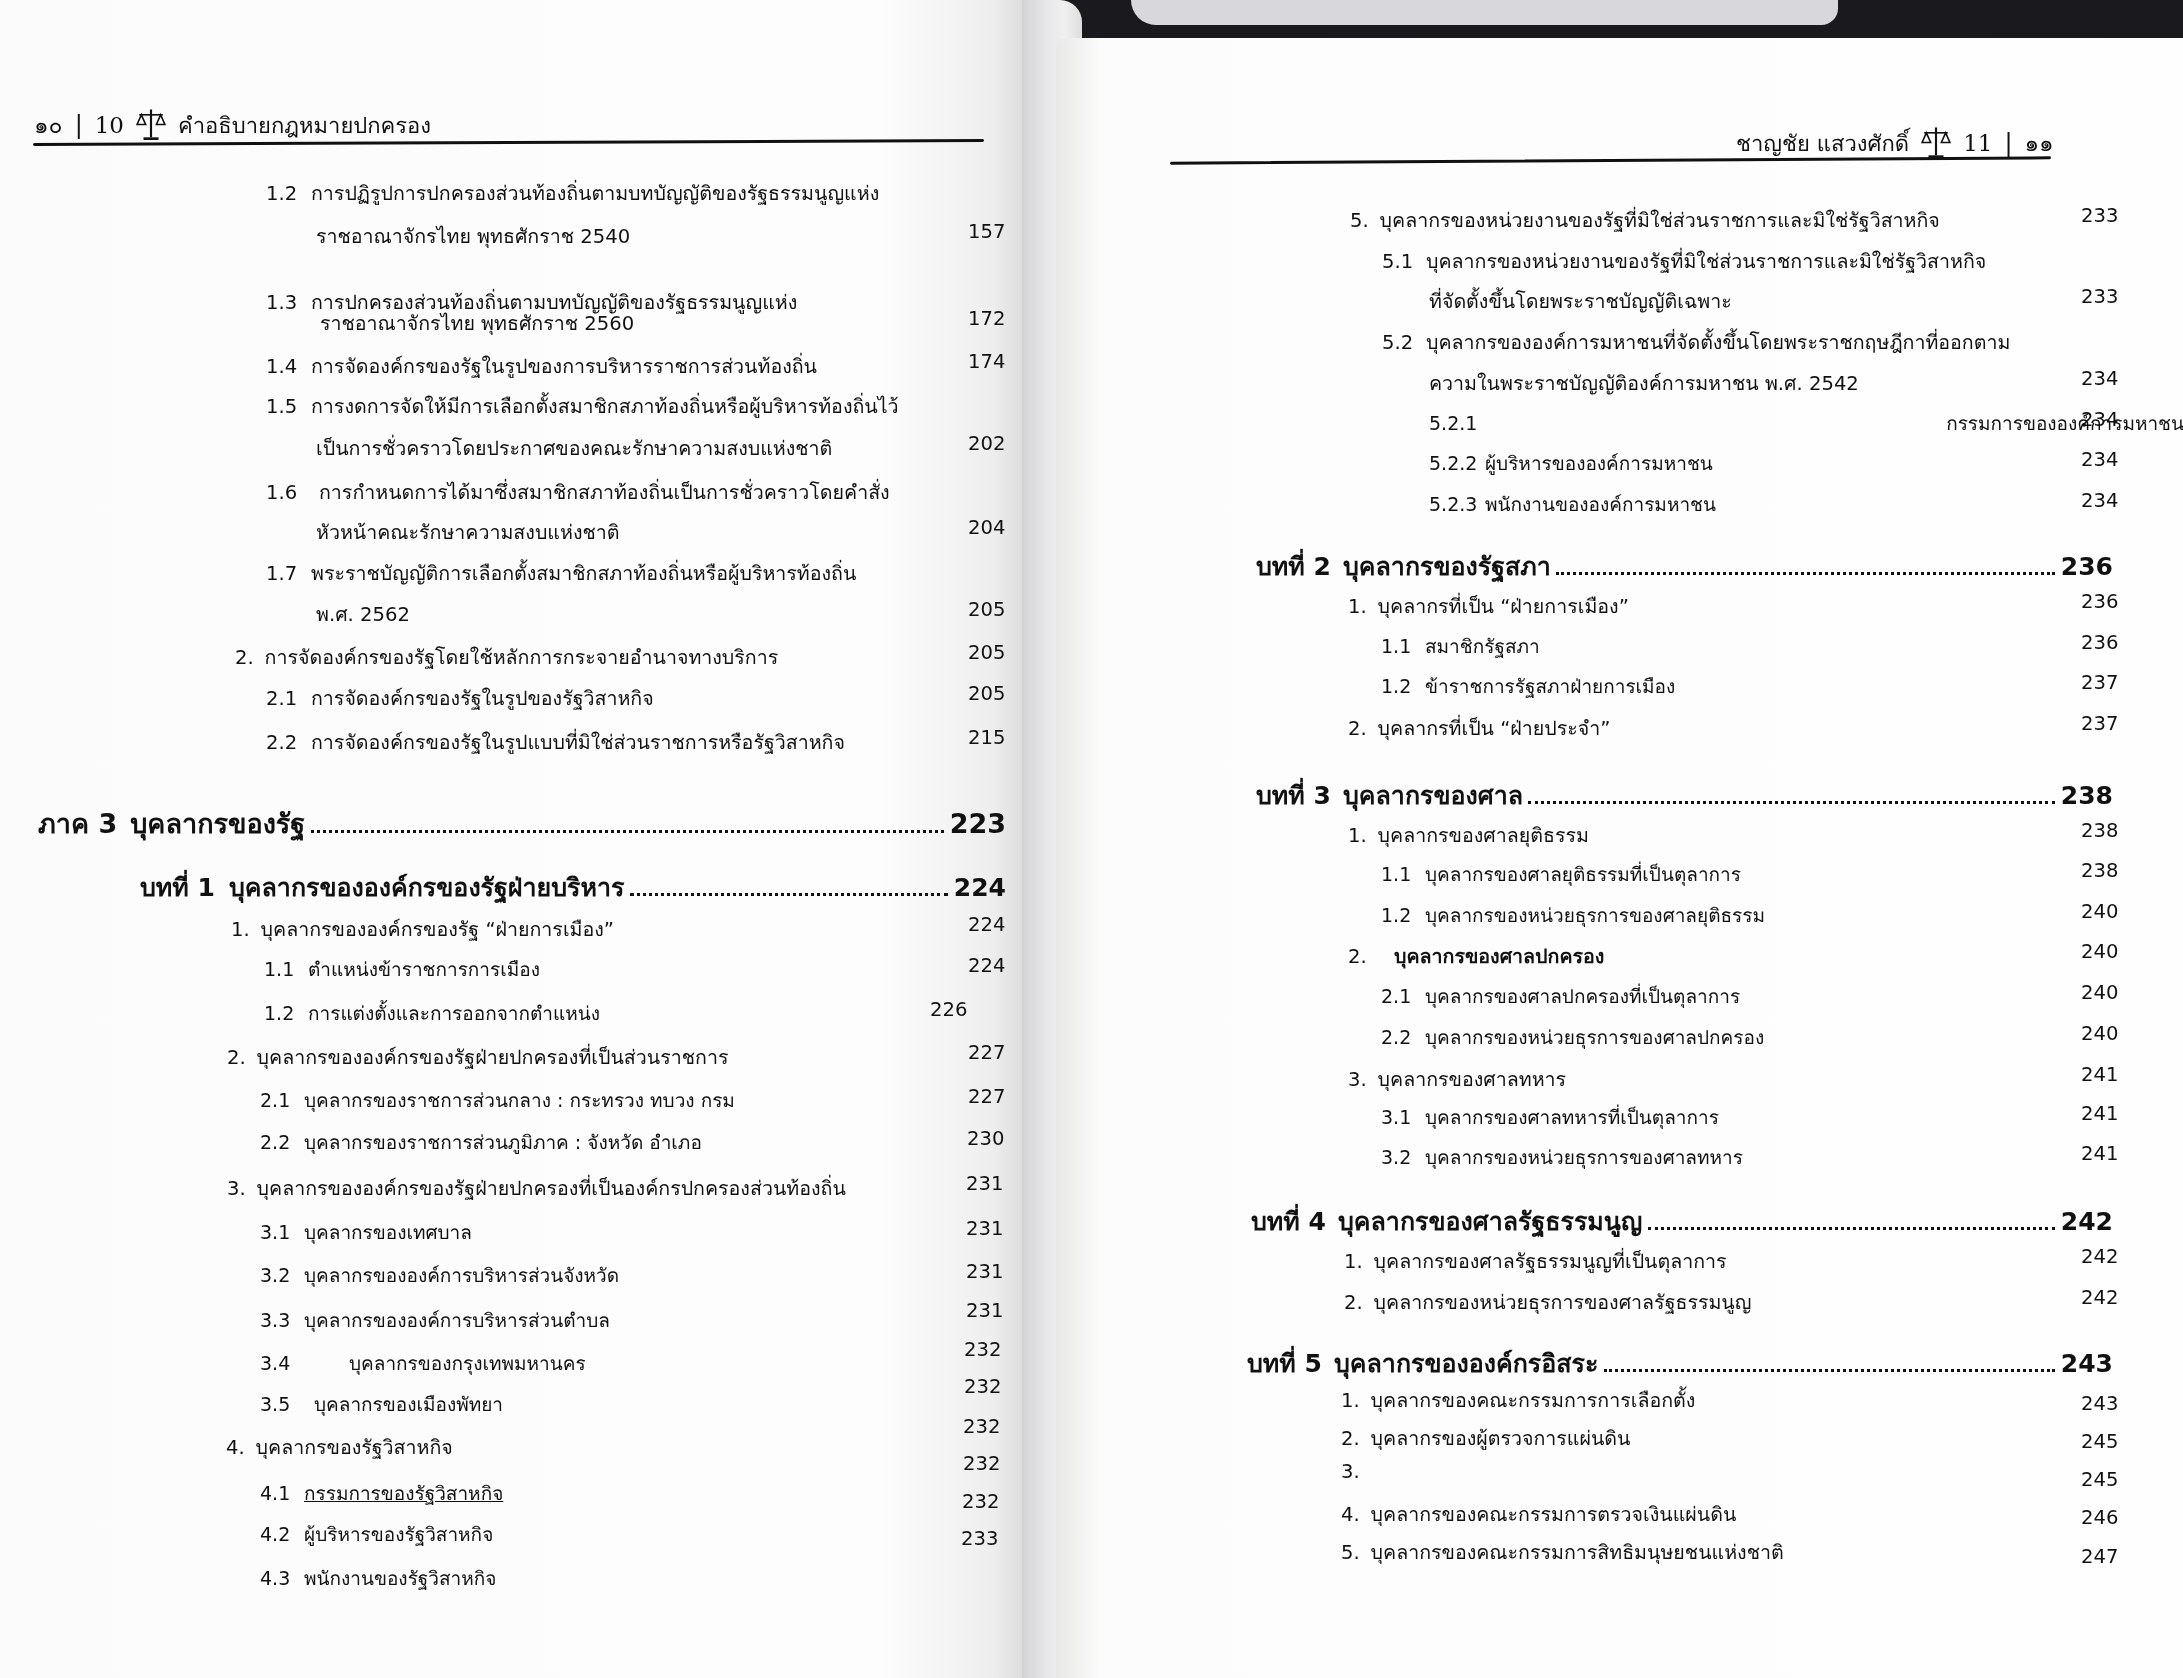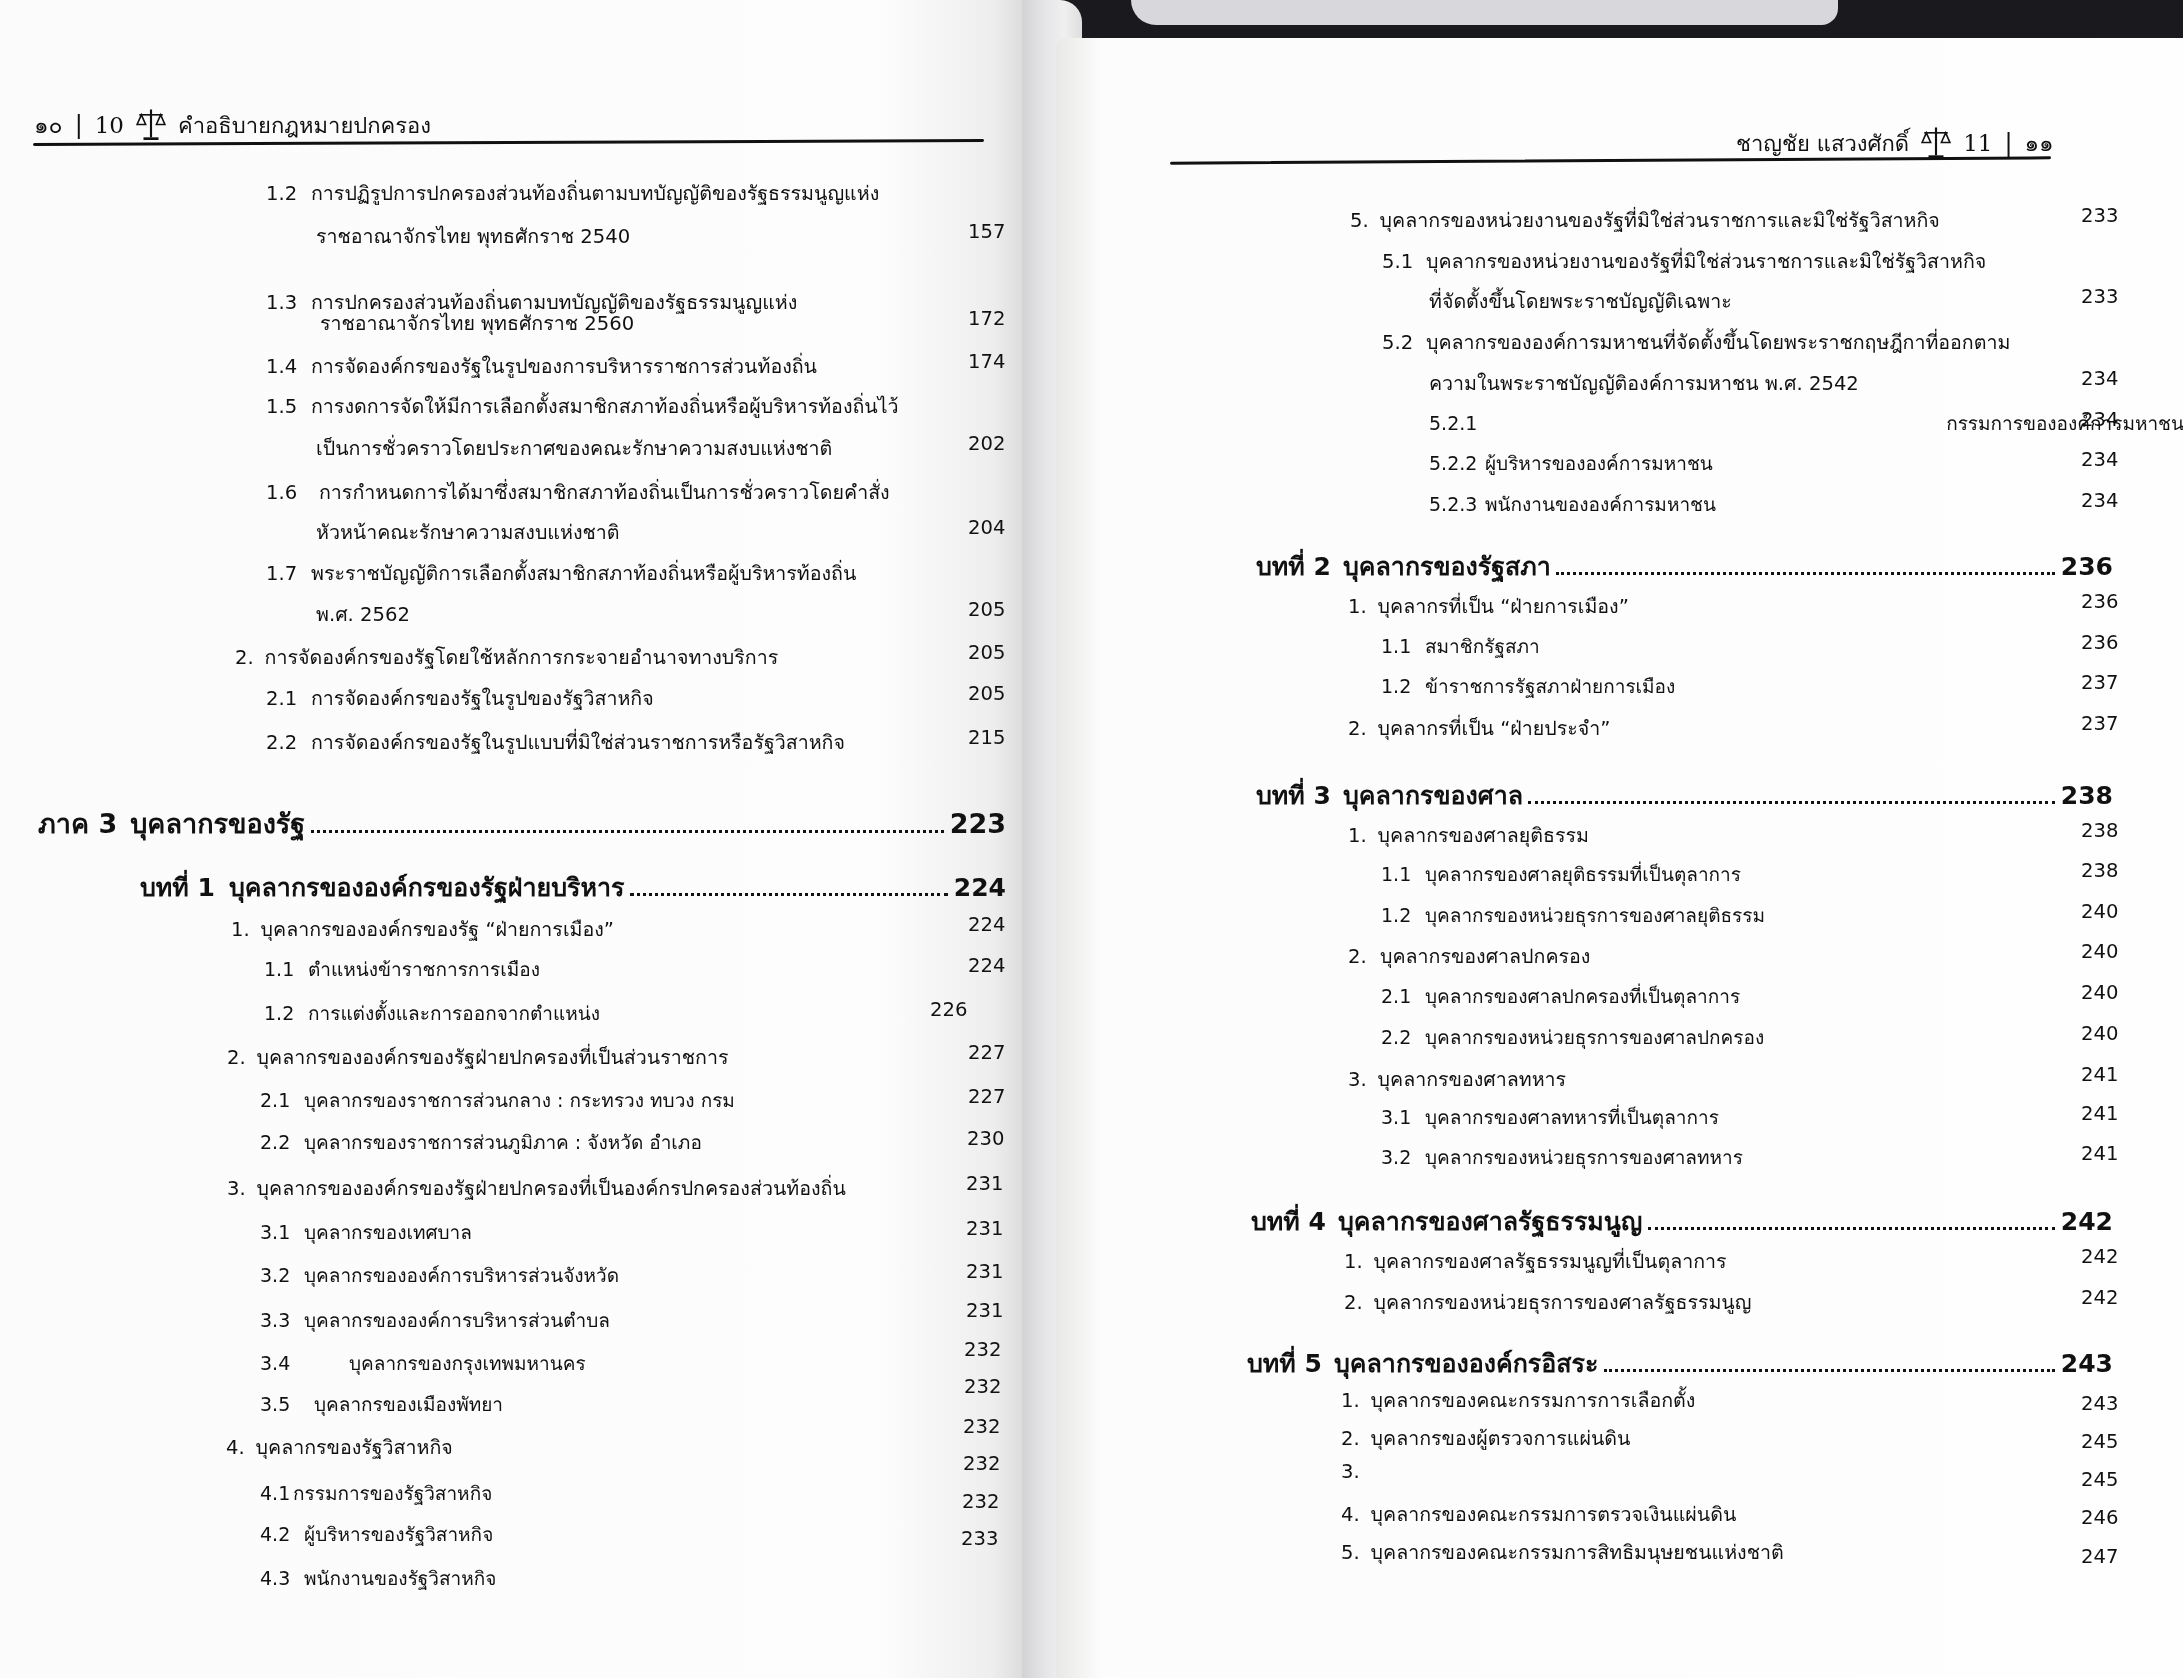--- a/index.html
+++ b/index.html
@@ -218,21 +218,21 @@
     <div class="cont" style="left:964px; top:1375px;">232</div>
 
     <li class="toc-entry lvl-item" style="top:1431px; left:226px;">
       <span class="toc-num" style="width:22px;">4.</span>
       <span class="toc-text" style="margin-left:7.6px;">บุคลากรของรัฐวิสาหกิจ</span>
     </li>
     <div class="cont" style="left:963px; top:1415px;">232</div>
 
     <li class="toc-entry lvl-sub" style="top:1478px; left:260px;">
       <span class="toc-num" style="width:33px;">4.1</span>
-      <span class="toc-text" style="">กรรมการของรัฐวิสาหกิจ</span>
+      <span class="toc-text" style="margin-left:11px;text-decoration:underline;">กรรมการของรัฐวิสาหกิจ</span>
     </li>
     <div class="cont" style="left:963px; top:1452px;">232</div>
 
     <li class="toc-entry lvl-sub" style="top:1519px; left:260px;">
       <span class="toc-num" style="width:33px;">4.2</span>
       <span class="toc-text" style="margin-left:11px;">ผู้บริหารของรัฐวิสาหกิจ</span>
     </li>
     <div class="cont" style="left:962px; top:1490px;">232</div>
 
     <li class="toc-entry lvl-sub" style="top:1563px; left:260px;">
@@ -352,21 +352,21 @@
     <div class="cont" style="left:1025px; top:821px;">238</div>
 
     <li class="toc-entry lvl-sub" style="top:862px; left:325px;">
       <span class="toc-num" style="width:33px;">1.2</span>
       <span class="toc-text" style="margin-left:11px;">บุคลากรของหน่วยธุรการของศาลยุติธรรม</span>
     </li>
     <div class="cont" style="left:1025px; top:862px;">240</div>
 
     <li class="toc-entry lvl-item" style="top:902px; left:292px;">
       <span class="toc-num" style="width:22px;">2.</span>
-      <span class="toc-text" style="margin-left:10px;">บุคลากรของศาลปกครอง</span>
+      <span class="toc-text" style="margin-left:24px;font-weight:bold;">บุคลากรของศาลปกครอง</span>
     </li>
     <div class="cont" style="left:1025px; top:902px;">240</div>
 
     <li class="toc-entry lvl-sub" style="top:943px; left:325px;">
       <span class="toc-num" style="width:33px;">2.1</span>
       <span class="toc-text" style="margin-left:11px;">บุคลากรของศาลปกครองที่เป็นตุลาการ</span>
     </li>
     <div class="cont" style="left:1025px; top:943px;">240</div>
 
     <li class="toc-entry lvl-sub" style="top:984px; left:325px;">

